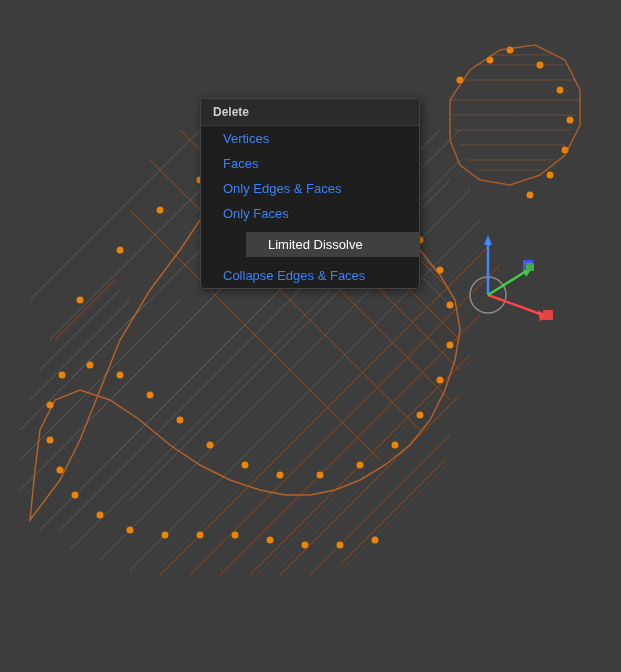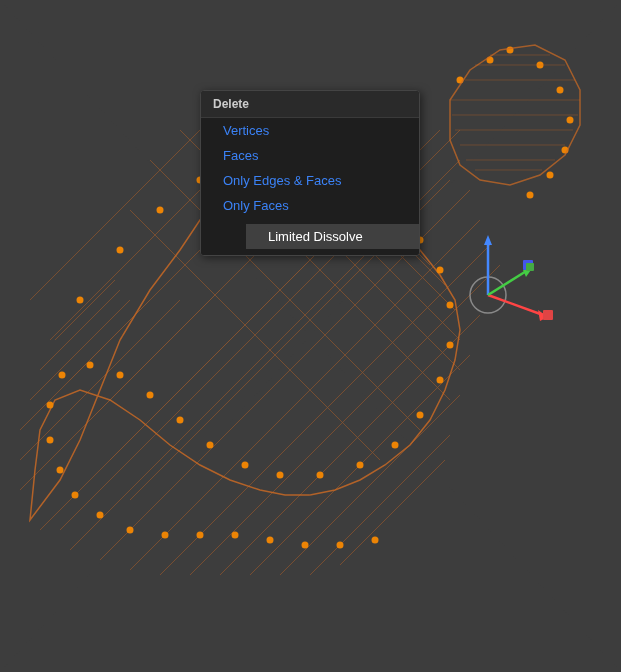--- a/index.html
+++ b/index.html
@@ -26,21 +26,21 @@
     .mesh-shape {
       position: absolute;
       width: 100%;
       height: 100%;
     }
 
     
     .context-menu {
       position: absolute;
       left: 200px;
-      top: 90px;
+      top: 98px;
       width: 220px;
       background-color: #1e1e1e;
       border: 1px solid #444;
       border-radius: 4px;
       overflow: hidden;
       box-shadow: 2px 2px 8px rgba(0,0,0,0.5);
     }
 
     .menu-title {
       background-color: #2a2a2a;
@@ -224,13 +224,14 @@
   <div class="menu-item">Faces</div>
   <div class="menu-item">Only Edges &amp; Faces</div>
   <div class="menu-item">Only Faces</div>
 
   <div class="menu-separator"></div>
 
   <div class="menu-item active">Limited Dissolve</div>
 
   <div class="menu-separator"></div>
 
+  <div class="menu-item">Collapse Edges &amp; Faces</div>
 </div>
 
 </body></html>

